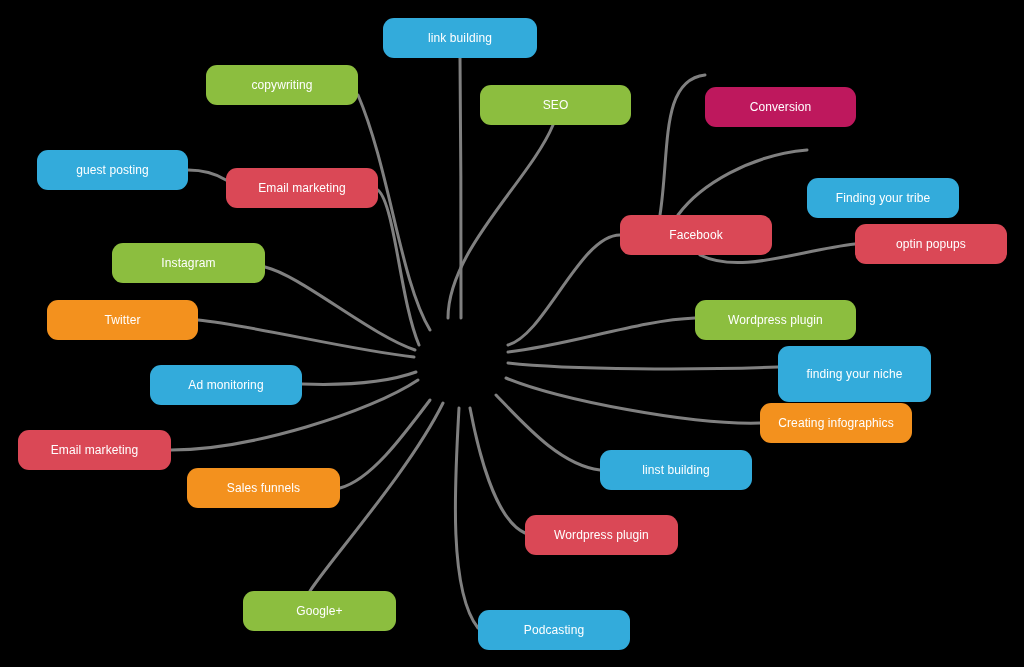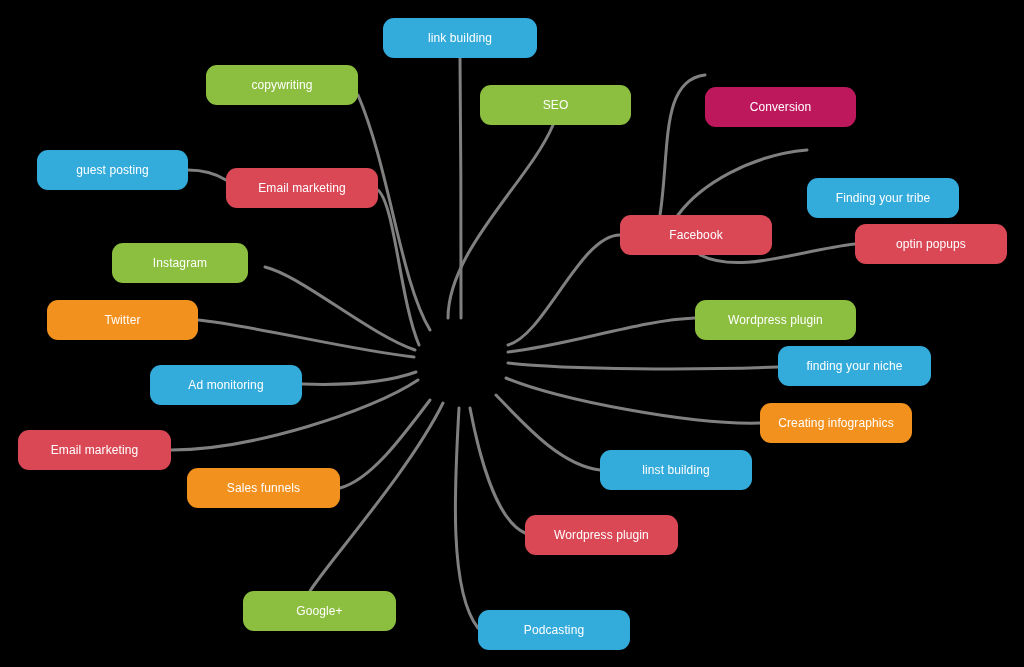--- a/index.html
+++ b/index.html
@@ -107,30 +107,30 @@
       </div>
       <div class="node" style="left: 226px; top: 168px; width: 152px; height: 40px; background: rgb(218, 72, 86);">
         <span>Email marketing</span>
       </div>
       <div class="node" style="left: 620px; top: 215px; width: 152px; height: 40px; background: rgb(218, 72, 86); justify-content: center;">
         <span>Facebook</span>
       </div>
       <div class="node" style="left: 855px; top: 224px; width: 152px; height: 40px; background: rgb(218, 72, 86);">
         <span>optin popups</span>
       </div>
-      <div class="node" style="left: 112px; top: 243px; width: 136px; height: 40px; background: rgb(140, 190, 63);">
+      <div class="node" style="left: 112px; top: 243px; width: 153px; height: 40px; background: rgb(140, 190, 63);">
         <span>Instagram</span>
       </div>
       <div class="node" style="left: 695px; top: 300px; width: 161px; height: 40px; background: rgb(140, 190, 63);">
         <span>Wordpress plugin</span>
       </div>
       <div class="node" style="left: 47px; top: 300px; width: 151px; height: 40px; background: rgb(243, 145, 30);">
         <span>Twitter</span>
       </div>
-      <div class="node" style="left: 778px; top: 346px; width: 153px; height: 40px; background: rgb(51, 171, 219);">
+      <div class="node" style="left: 778px; top: 346px; width: 153px; height: 56px; background: rgb(51, 171, 219);">
         <span>finding your niche</span>
       </div>
       <div class="node" style="left: 150px; top: 365px; width: 152px; height: 40px; background: rgb(51, 171, 219);">
         <span>Ad monitoring</span>
       </div>
       <div class="node" style="left: 760px; top: 403px; width: 152px; height: 40px; background: rgb(243, 145, 30);">
         <span>Creating infographics</span>
       </div>
       <div class="node" style="left: 18px; top: 430px; width: 153px; height: 40px; background: rgb(218, 72, 86);">
         <span>Email marketing</span>

